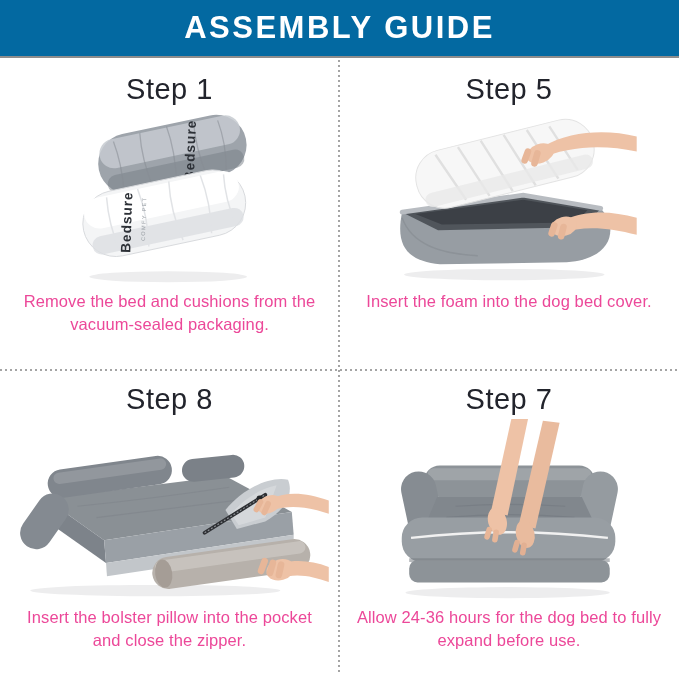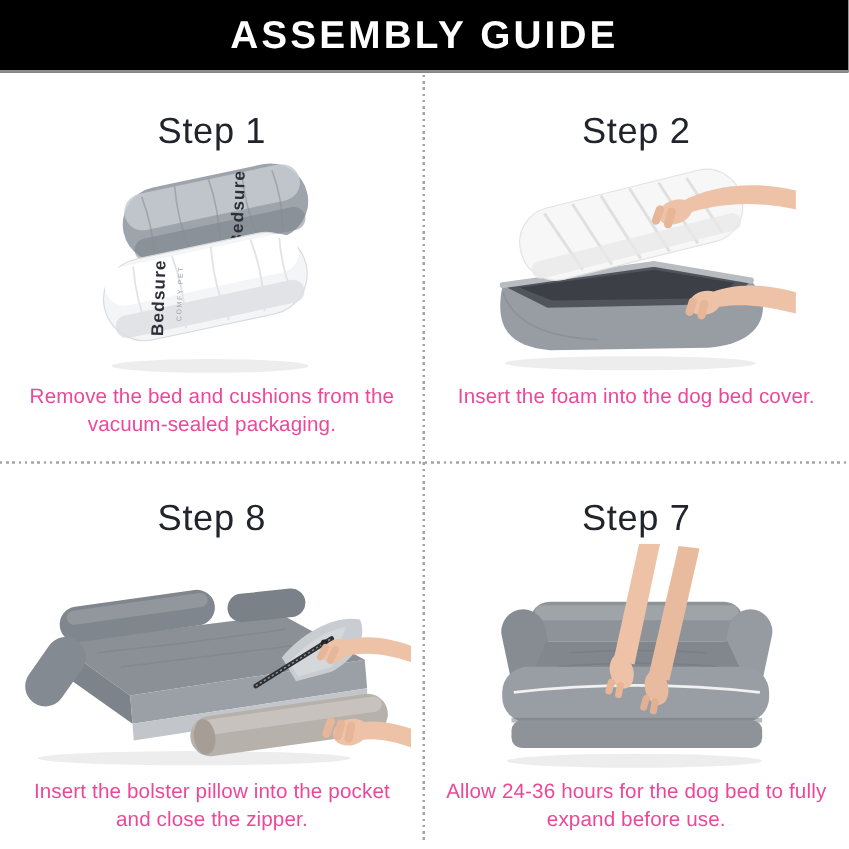--- a/index.html
+++ b/index.html
@@ -9,21 +9,21 @@
   }
   #stage {
     position: relative;
     width: 679px; height: 679px;
     background: #ffffff;
     overflow: hidden;
   }
   
   .banner {
     position: absolute; top: 0; left: 0; right: 0; height: 58px;
-    background: #000000;
+    background: #0369a1;
     border-bottom: 2px solid #8d8d8d;
     box-sizing: border-box;
     display: flex; align-items: center; justify-content: center;
   }
   .banner-title {
     color: #ffffff;
     font-size: 31px;
     font-weight: bold;
     letter-spacing: 2.5px;
     margin: 0;
@@ -47,21 +47,21 @@
   }
   .cell {
     display: flex; flex-direction: column; align-items: center;
     box-sizing: border-box; padding-top: 11px;
   }
   .step-title {
     font-size: 29px;
     font-weight: 500;
     color: #22242c;
     letter-spacing: 0.5px;
-    margin: 18px 0 2px 0;
+    margin: 2px 0 2px 0;
   }
   .art {
     flex: 0 0 auto;
     display: flex; align-items: center; justify-content: center;
   }
   .art svg { display: block; }
   .caption {
     font-size: 16.5px;
     line-height: 1.42;
     color: #ec4899;
@@ -108,21 +108,21 @@
               <text transform="rotate(-76 58 113)" x="58" y="118" text-anchor="middle" font-size="15" font-weight="bold" letter-spacing="1" fill="#2c3036">Bedsure</text>
               <text transform="rotate(-76 76 113)" x="76" y="116" text-anchor="middle" font-size="6" letter-spacing="1.5" fill="#9aa0a6">COMFY PET</text>
             </g>
           </g>
         </svg>
       </div>
       <div class="caption">Remove the bed and cushions from the vacuum-sealed packaging.</div>
     </div>
 
     <div class="cell">
-      <div class="step-title">Step 2</div>
+      <div class="step-title">Step 5</div>
       <div class="art" style="height:178px">
         <svg width="256" height="175" viewBox="0 0 270 185">
           <ellipse cx="130" cy="174" rx="106" ry="6" fill="#ededee"></ellipse>
 
           <g>
             <path d="M22,108 C14,146 30,160 62,163 L196,161 C234,158 248,138 240,114 L232,104 Z" fill="#979da3"></path>
             <path d="M22,108 L150,90 L232,104 L214,124 L60,127 Z" fill="#50555b"></path>
             <path d="M36,110 L150,95 L218,106 L205,119 L64,121 Z" fill="#3c4046"></path>
             <path d="M22,108 L150,90 L232,104" stroke="#b8bcc1" stroke-width="5" fill="none" stroke-linecap="round"></path>
             <path d="M22,114 C32,142 62,152 102,154" stroke="#878d93" stroke-width="1.5" fill="none" opacity="0.7"></path>

